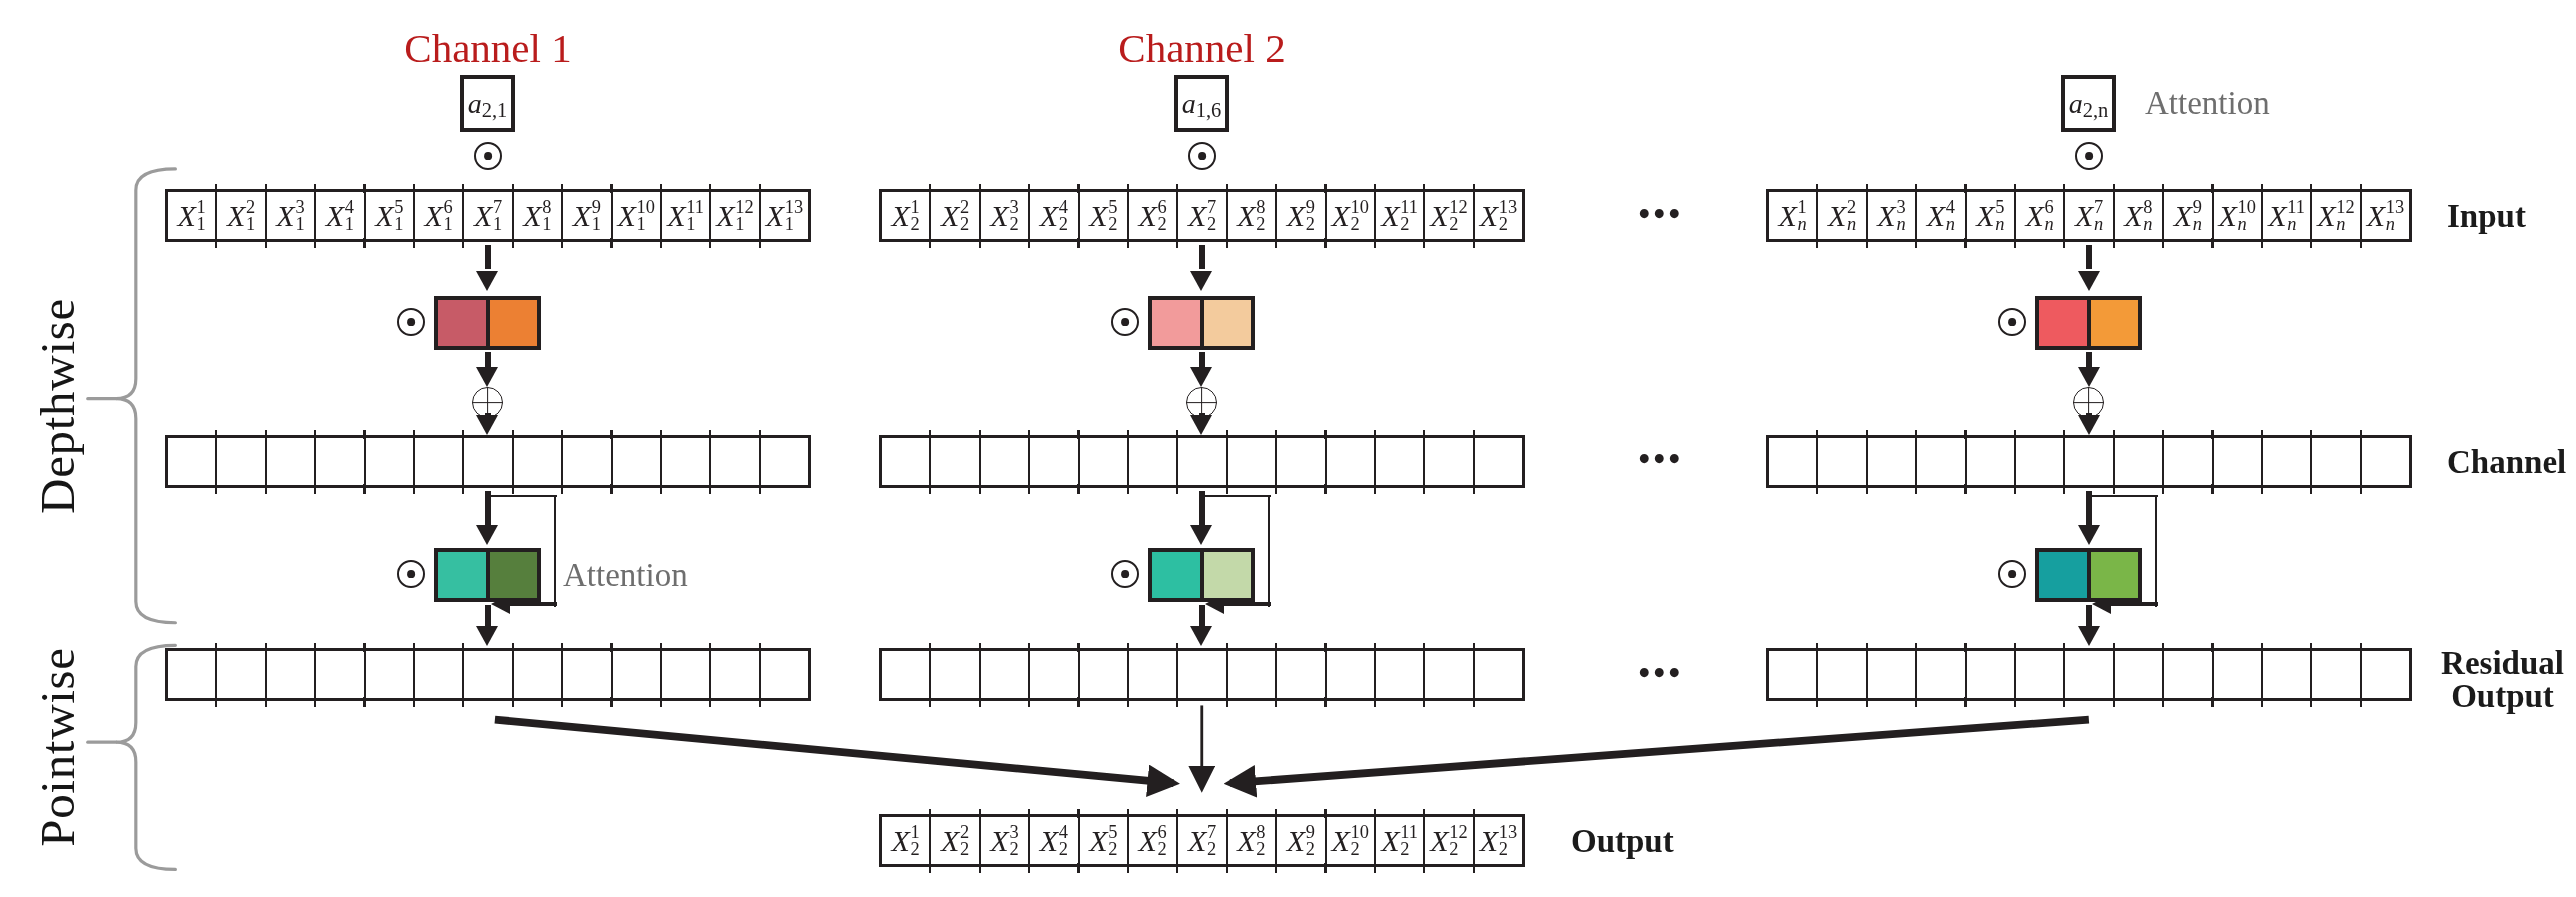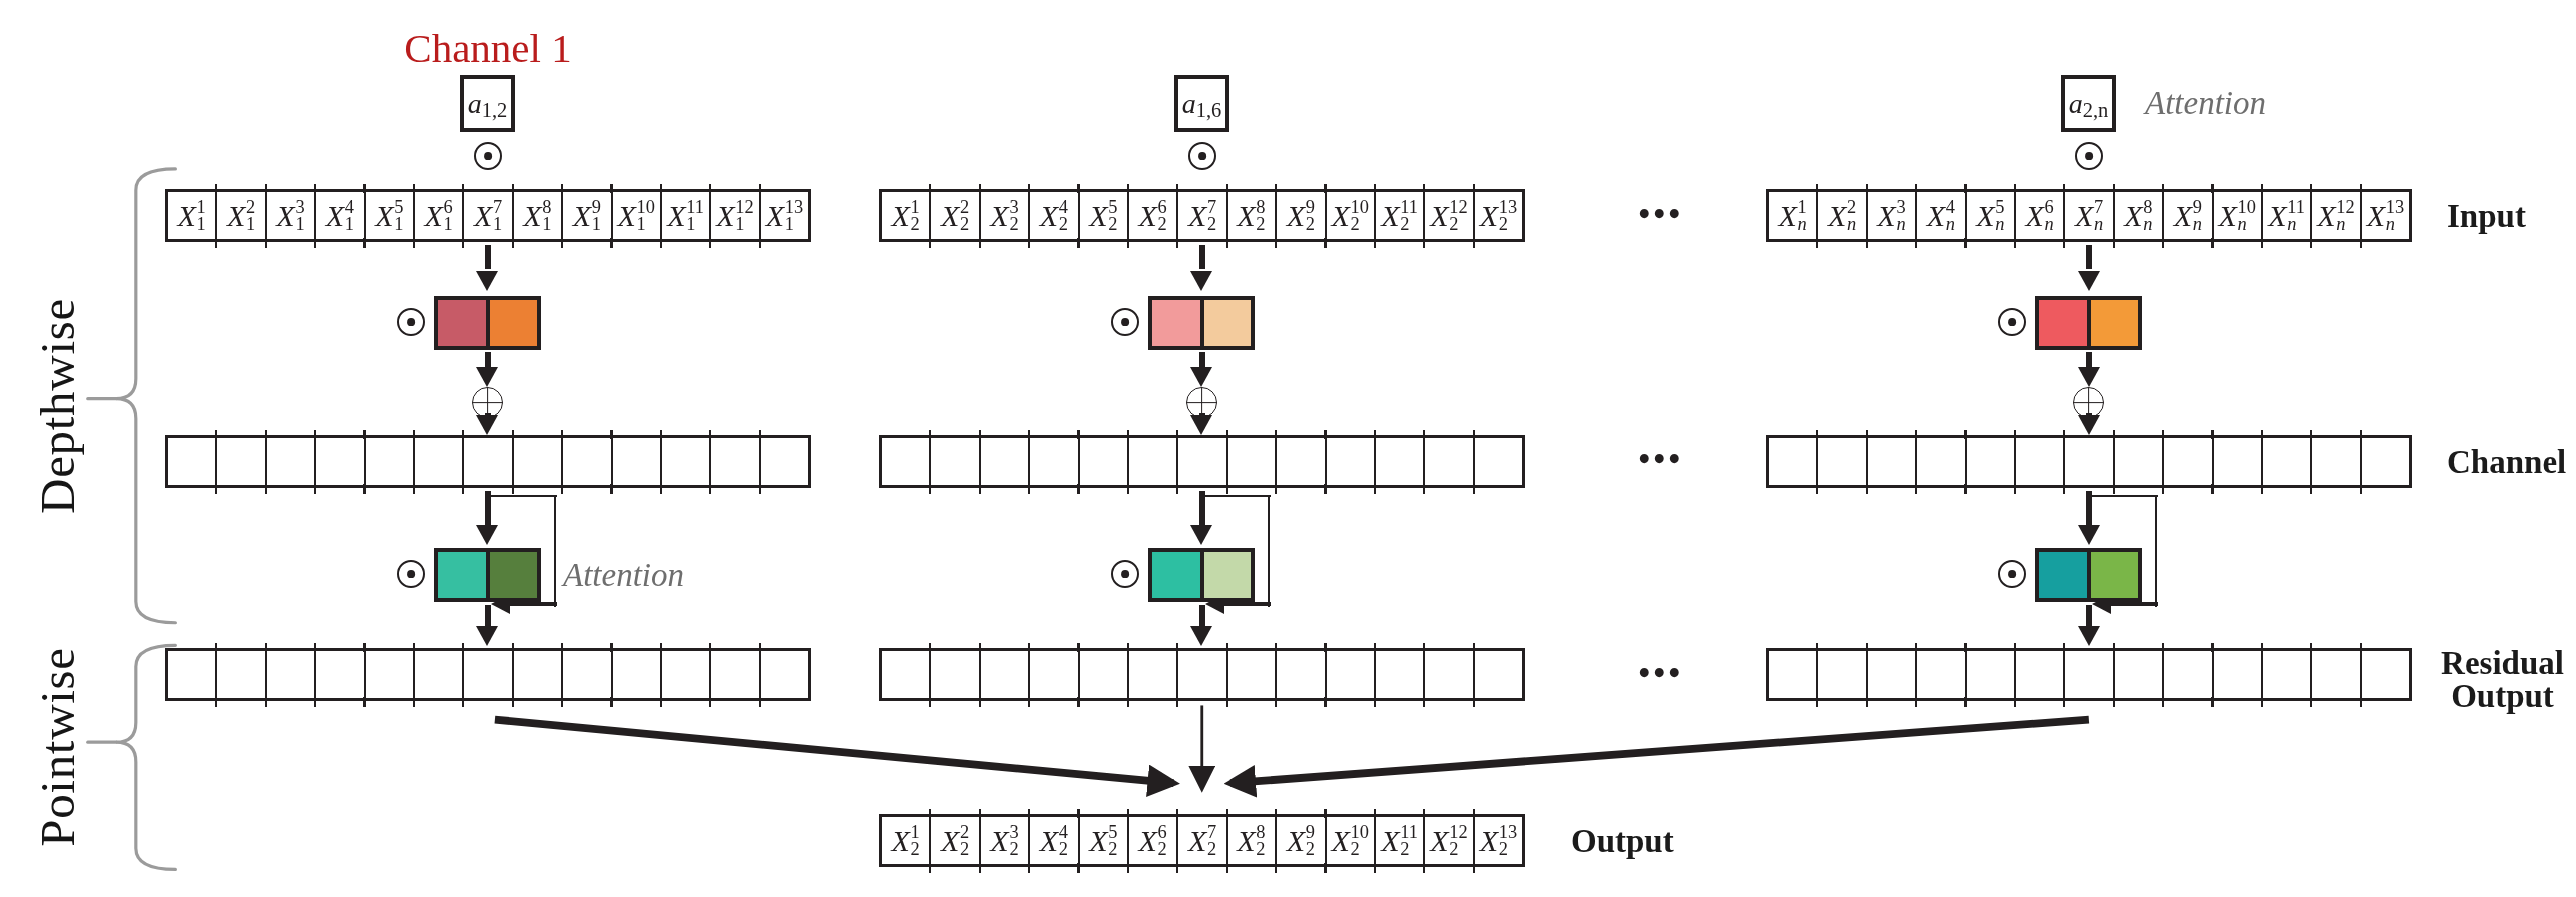--- a/index.html
+++ b/index.html
@@ -60,21 +60,21 @@
   .ch-title{position:absolute; transform:translateX(-50%); 
     color:#b91c1c; font-size:41px; white-space:nowrap;}
   .abox{position:absolute; box-sizing:border-box; width:55px; height:57px;
     border:4.2px solid var(--ink); display:flex; align-items:center; justify-content:center; background:#fff;}
   .abox .ab{font-style:italic; font-size:28px; line-height:1;}
   .abox .asub{font-size:20.5px; line-height:1; transform:translateY(7px);}
   .side-label{position:absolute; transform:translateY(-50%); font-weight:700;
     font-size:33px; color:#1b1b1b; white-space:nowrap;}
   .co-label{position:absolute; left:2432px; top:680px; width:141px; transform:translateY(-50%);
     text-align:center; font-weight:700; font-size:33px; line-height:1.0; color:#1b1b1b;}
-  .gray-label{position:absolute; transform:translateY(-50%); font-style:italic;
+  .gray-label{position:absolute; transform:translateY(-50%); 
     color:#6e6e6e; font-size:33px; white-space:nowrap;}
   .rot-label{position:absolute; transform:translate(-50%,-50%) rotate(-90deg);
     font-size:49px; color:#161616; white-space:nowrap; letter-spacing:0.7px;}
   .dots{position:absolute; transform:translate(-50%,-50%); font-size:33px; font-weight:bold;
     letter-spacing:3.5px; color:var(--ink);}
 </style>
 </head>
 <body>
 
 <div class="canvas" id="canvas">
@@ -116,21 +116,21 @@
 
   <div class="gray-label" style="left:2145px; top:103px;">Attention</div>
   <div class="gray-label" style="left:563px; top:575px;">Attention</div>
 
   <div class="dots" style="left:1661px; top:214px;">•••</div>
   <div class="dots" style="left:1661px; top:459px;">•••</div>
   <div class="dots" style="left:1661px; top:673px;">•••</div>
 <div class="ch-title" style="left: 488px; top: 24px;">Channel 1</div>
     <div class="abox" style="left: 460px; top: 75px;">
       <div class="ab">a</div>
-      <div class="asub">1,2</div>
+      <div class="asub">2,1</div>
     </div>
     <div class="odot" style="left: 474px; top: 142px;"></div>
     <div class="row" style="left: 165px; top: 189px;">
       <div class="cell">
         <div class="xwrap">
           <div class="xbase">X</div>
           <div class="xstack">
             <span>1</span>
             <span>1</span>
           </div>
@@ -293,20 +293,21 @@
       <div class="cell"></div>
       <div class="cell"></div>
       <div class="cell"></div>
       <div class="cell"></div>
       <div class="cell"></div>
       <div class="cell"></div>
       <div class="cell"></div>
       <div class="cell"></div>
       <div class="cell"></div>
     </div>
+    <div class="ch-title" style="left: 1202px; top: 24px;">Channel 2</div>
     <div class="abox" style="left: 1174px; top: 75px;">
       <div class="ab">a</div>
       <div class="asub">1,6</div>
     </div>
     <div class="odot" style="left: 1188px; top: 142px;"></div>
     <div class="row" style="left: 879px; top: 189px;">
       <div class="cell">
         <div class="xwrap">
           <div class="xbase">X</div>
           <div class="xstack">

